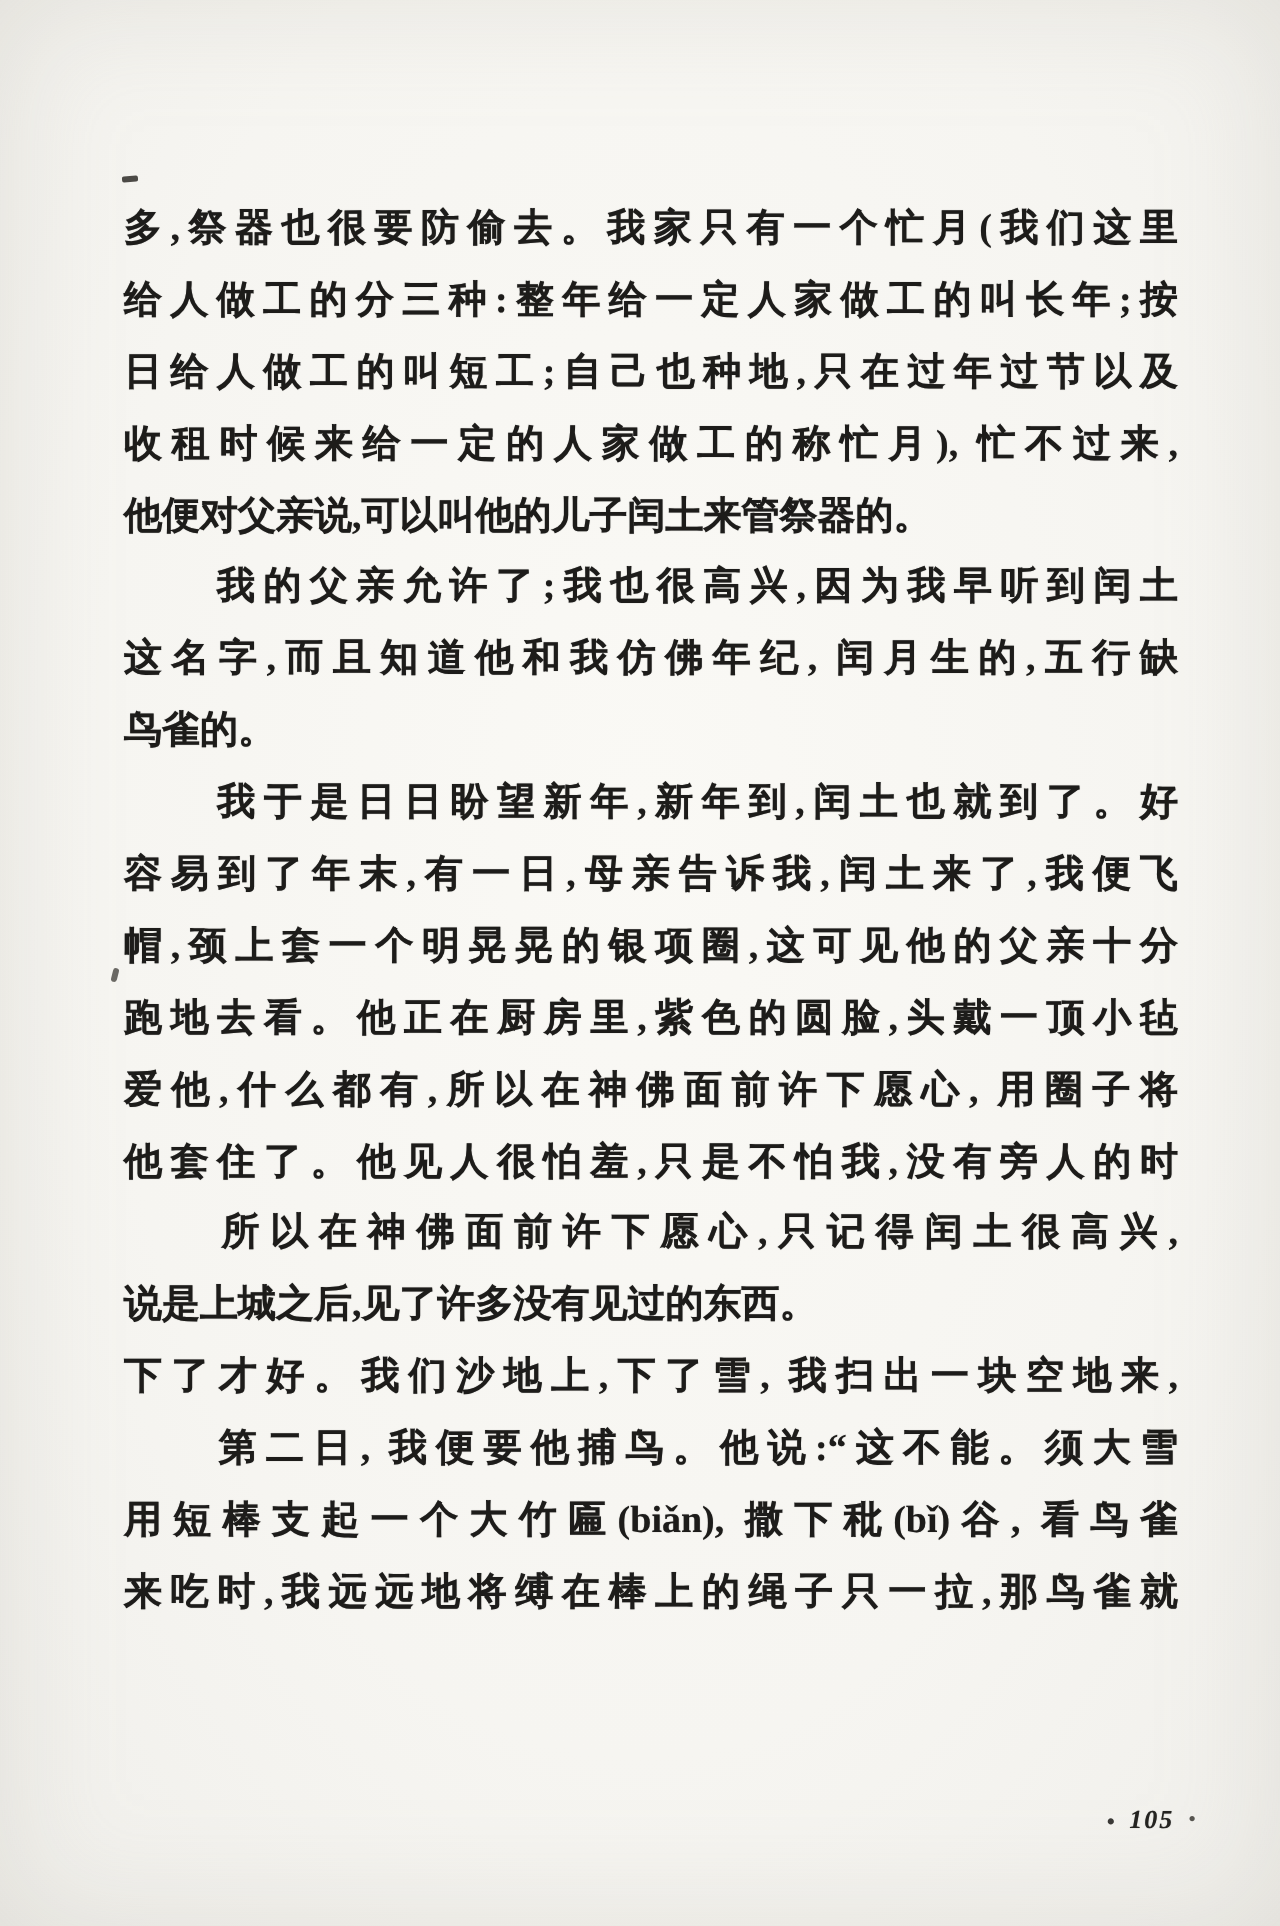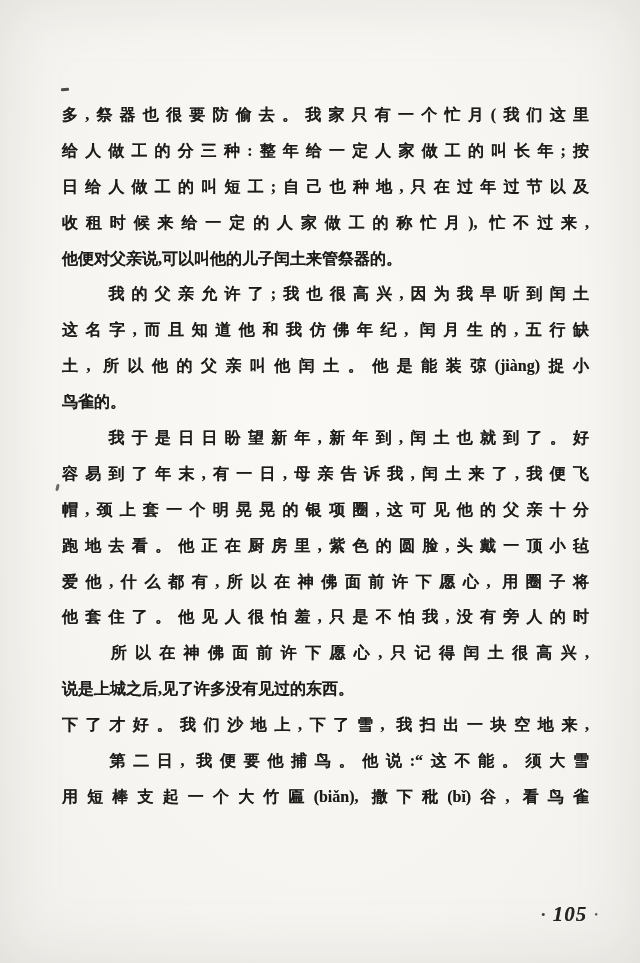--- a/index.html
+++ b/index.html
@@ -19,21 +19,21 @@
     position: absolute;
     inset: 0;
   }
   .page-text {
     position: absolute;
     left: 62px;
     top: 97px;
     width: 527px;
   }
   .line {
-    font-size: 16px;
+    font-size: 19px;
     font-weight: bold;
     color: #1d1c1a;
     height: 35.9px;
     line-height: 35.9px;
     text-align: justify;
     text-align-last: justify;
     text-justify: inter-character;
     white-space: pre-wrap;
     overflow: visible;
     
@@ -57,21 +57,21 @@
     line-height: 1;
     color: #3a3936;
   }
   .footer .dot.right {
     font-size: 11px;
     color: #55534f;
   }
   .footer .num {
     font-style: italic;
     font-weight: bold;
-    font-size: 21px;
+    font-size: 13px;
     letter-spacing: 1px;
     color: #242320;
     text-shadow: 0 0 0.4px rgba(20,20,20,0.5);
   }
   .artifact-dash {
     position: absolute;
     left: 61px;
     top: 88px;
     width: 8px;
     height: 3px;
@@ -102,33 +102,33 @@
 <div class="page">
 
   <div class="page-text">
       <div class="line">多,祭器也很要防偷去。我家只有一个忙月(我们这里</div>
       <div class="line">给人做工的分三种:整年给一定人家做工的叫长年;按</div>
       <div class="line">日给人做工的叫短工;自己也种地,只在过年过节以及</div>
       <div class="line">收租时候来给一定的人家做工的称忙月), 忙不过来,</div>
       <div class="line end">他便对父亲说,可以叫他的儿子闰土来管祭器的。</div>
       <div class="line">　　我的父亲允许了;我也很高兴,因为我早听到闰土</div>
       <div class="line">这名字,而且知道他和我仿佛年纪, 闰月生的,五行缺</div>
-      <div class="line">土, 所以他的父亲叫他闰土。他是能装弶(jiàng)捉小</div>
       <div class="line end">鸟雀的。</div>
       <div class="line">　　我于是日日盼望新年,新年到,闰土也就到了。好</div>
       <div class="line">容易到了年末,有一日,母亲告诉我,闰土来了,我便飞</div>
       <div class="line">帽,颈上套一个明晃晃的银项圈,这可见他的父亲十分</div>
       <div class="line">跑地去看。他正在厨房里,紫色的圆脸,头戴一顶小毡</div>
       <div class="line">爱他,什么都有,所以在神佛面前许下愿心, 用圈子将</div>
       <div class="line">他套住了。他见人很怕羞,只是不怕我,没有旁人的时</div>
       <div class="line">　　所以在神佛面前许下愿心,只记得闰土很高兴,</div>
       <div class="line end">说是上城之后,见了许多没有见过的东西。</div>
       <div class="line">下了才好。我们沙地上,下了雪, 我扫出一块空地来,</div>
       <div class="line">　　第二日, 我便要他捕鸟。他说:“这不能。须大雪</div>
       <div class="line">用短棒支起一个大竹匾(biǎn), 撒下秕(bǐ)谷, 看鸟雀</div>
+      <div class="line">来吃时,我远远地将缚在棒上的绳子只一拉,那鸟雀就</div>
     </div>
 
   <div class="footer">
     <span class="dot left">•</span>
     <span class="num">105</span>
     <span class="dot right">•</span>
   </div>
 
   <div class="artifact-dash"></div>
   <div class="artifact-speck"></div>

